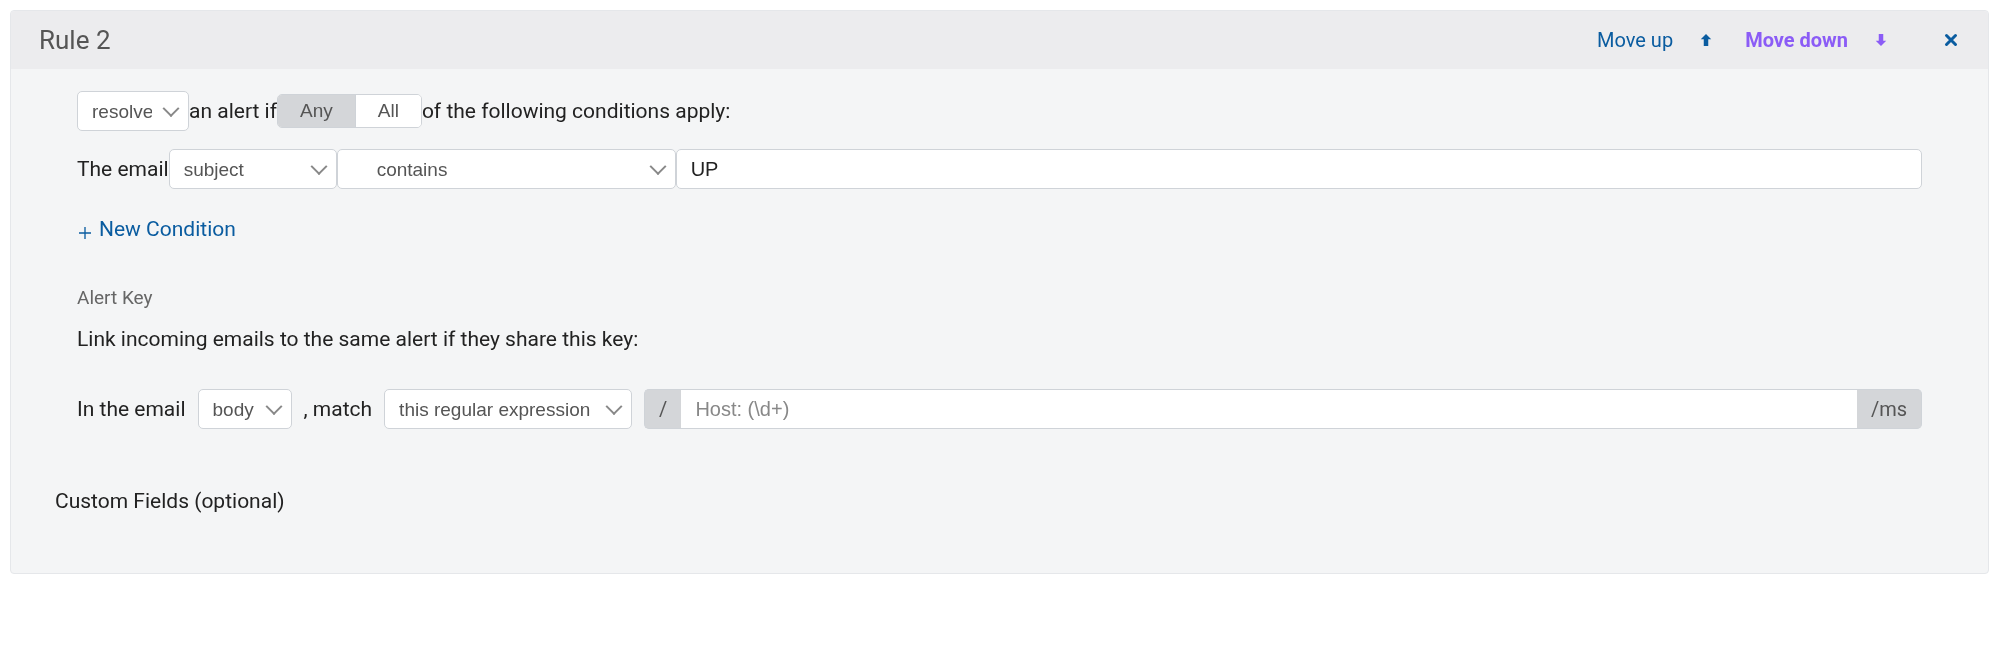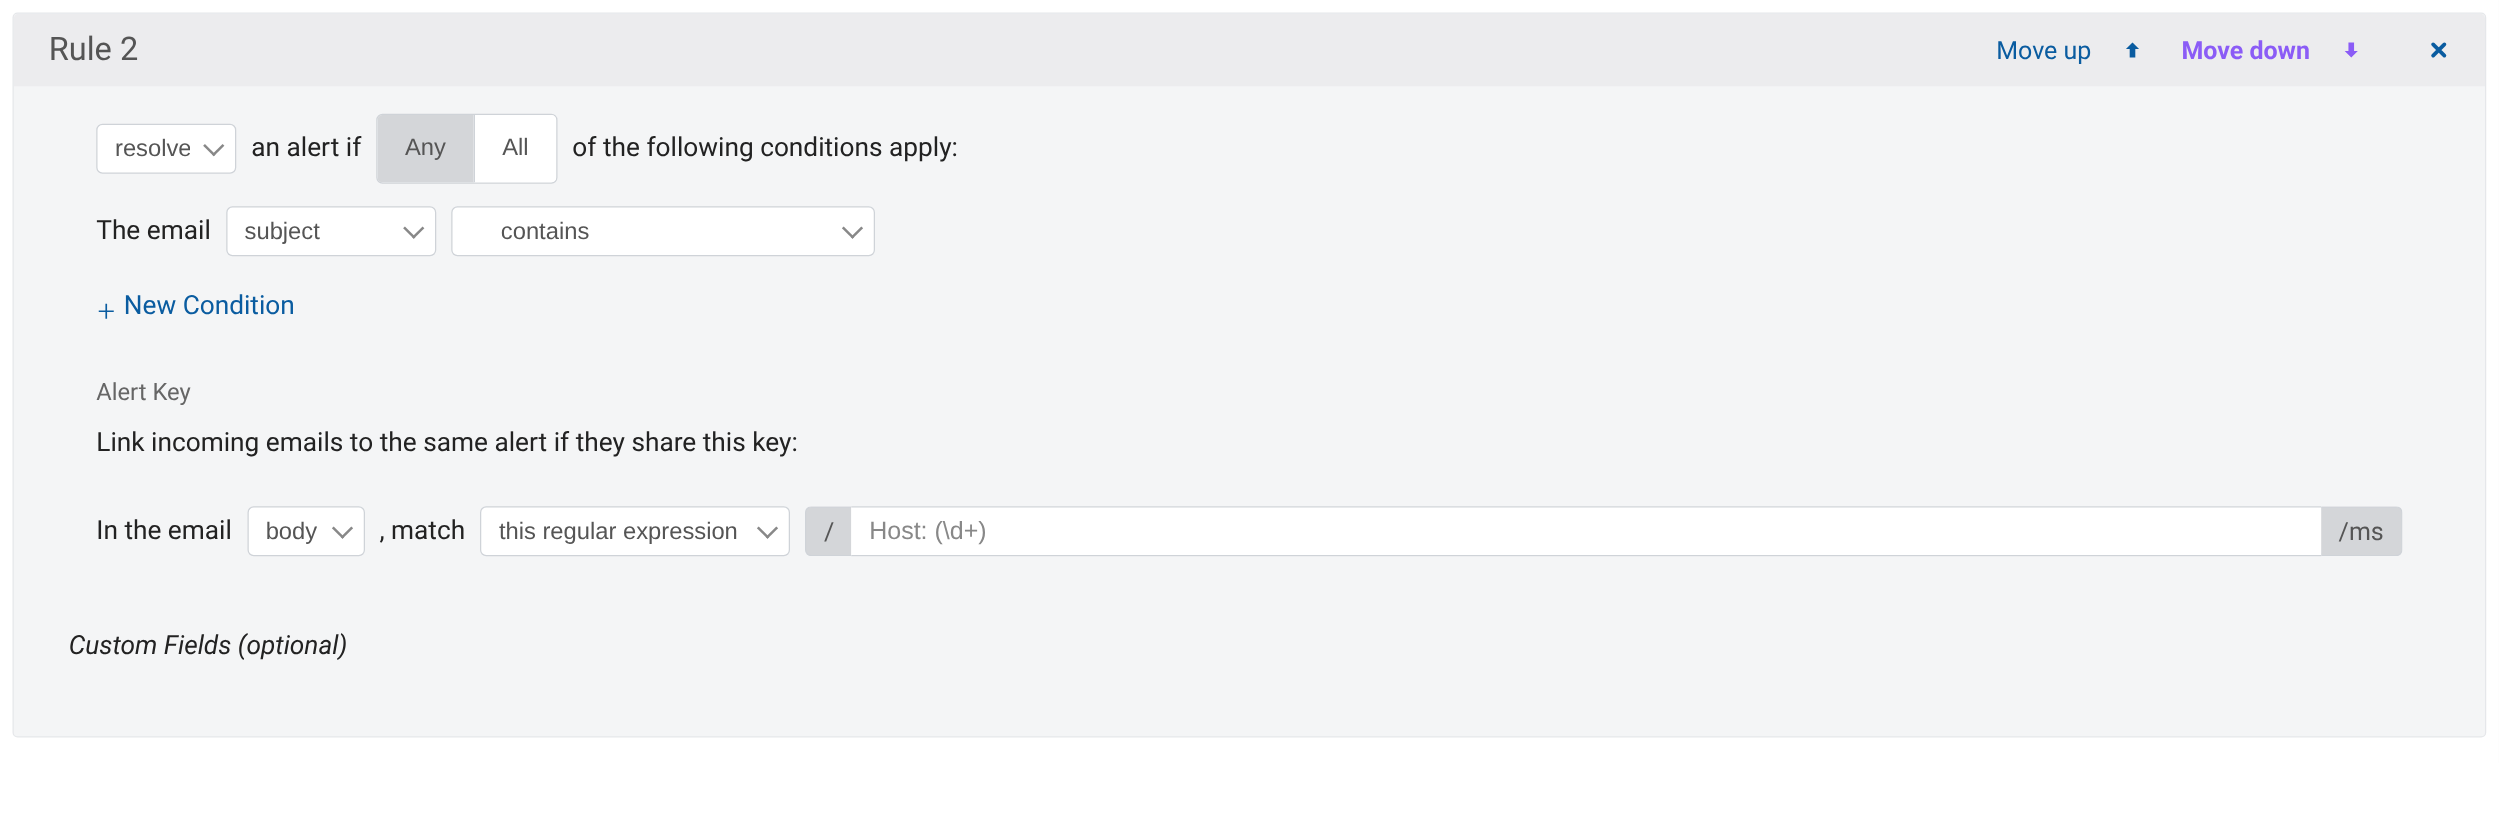--- a/index.html
+++ b/index.html
@@ -43,21 +43,20 @@
 .close-x-icon { width: 18px; height: 18px; }
 
 .rule-body {
   padding: 22px 66px 60px 66px;
 }
 
 .sentence-row {
   display: flex;
   align-items: center;
   flex-wrap: wrap;
-  gap: 12px;
   margin-bottom: 18px;
 }
 
 .select {
   height: 40px;
   background: #fff;
   border: 1px solid #cfd3d8;
   border-radius: 5px;
   padding: 0 36px 0 14px;
   font-size: 19px;
@@ -78,21 +77,21 @@
   border-bottom: 2px solid #888;
   transform: translateY(-70%) rotate(45deg);
   pointer-events: none;
 }
 
 .btn-group {
   display: inline-flex;
   border: 1px solid #cfd3d8;
   border-radius: 5px;
   overflow: hidden;
-  height: 56px;
+  height: 34px;
 }
 .btn-group button {
   border: none;
   background: #fff;
   padding: 0 22px;
   font-size: 19px;
   color: #555;
   cursor: pointer;
 }
 .btn-group button.active { background: #d4d6d9; }
@@ -166,21 +165,20 @@
   color: #222;
   background: #fff;
 }
 .input-group input::placeholder { color: #888; }
 
 .custom-fields-label {
   font-size: 21px;
   color: #222;
   margin-top: 60px;
   margin-left: -22px;
-  font-style: italic;
 }
 
 
 .select.action-select { width: 112px; }
 .select.field-select { width: 168px; }
 .select.operator-select { width: 339px; padding-left: 39px; }
 .select.body-select { width: 94px; }
 .select.regex-mode-select { width: 248px; }
 </style>
 </head>
@@ -230,20 +228,21 @@
       <span class="select-wrap">
         <select class="select field-select">
           <option>subject</option>
         </select>
       </span>
       <span class="select-wrap">
         <select class="select operator-select">
           <option>contains</option>
         </select>
       </span>
+      <input type="text" class="input-text flex1" value="UP" style="">
     </div>
 
     <div class="new-condition-link">
       <svg class="plus-icon" viewBox="0 0 24 24" fill="currentColor">
           <path d="M11 3h2v8h8v2h-8v8h-2v-8H3v-2h8z"></path>
         </svg>
       <span>New Condition</span>
     </div>
 
     <div class="section-label">Alert Key</div>

